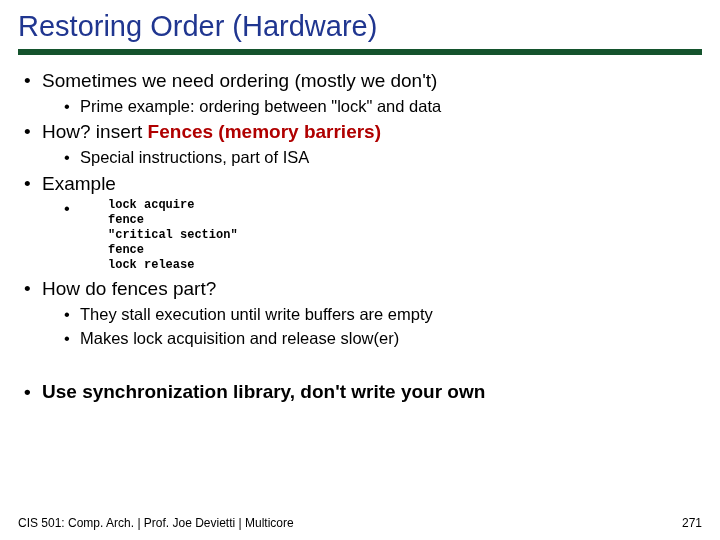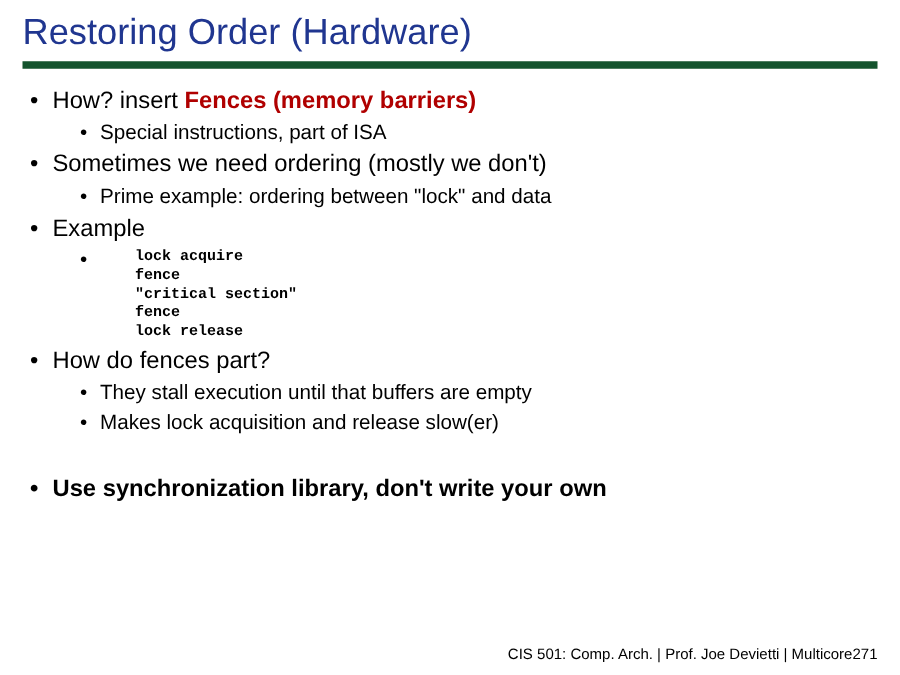--- a/index.html
+++ b/index.html
@@ -70,60 +70,60 @@
     font-weight: bold;
   }
   .bold { font-weight: bold; margin-top: 32px; }
   .footer {
     position: absolute;
     bottom: 10px;
     left: 18px;
     right: 18px;
     font-size: 12px;
     display: flex;
-    justify-content: flex-end;
+    justify-content: space-between;
     color: #000;
   }
 </style>
 </head>
 <body>
 
 <div class="title">Restoring Order (Hardware)</div>
 
 <ul class="lvl1">
   <li>
+    <span>Sometimes we need ordering (mostly we don't)</span>
+    <ul class="lvl2">
+      <li>Prime example: ordering between "lock" and data</li>
+    </ul>
+  </li>
+  <li>
     <span>How?  insert </span><span class="highlight">Fences (memory barriers)</span>
     <ul class="lvl2">
       <li>Special instructions, part of ISA</li>
-    </ul>
-  </li>
-  <li>
-    <span>Sometimes we need ordering (mostly we don't)</span>
-    <ul class="lvl2">
-      <li>Prime example: ordering between "lock" and data</li>
     </ul>
   </li>
   <li>
     <span>Example</span>
     <ul class="lvl2">
       <li>
         <div class="code-block">
           <div>lock acquire</div>
           <div>fence</div>
           <div>"critical section"</div>
           <div>fence</div>
           <div>lock release</div>
         </div>
       </li>
     </ul>
   </li>
   <li>
     <span>How do fences part?</span>
     <ul class="lvl2">
-      <li>They stall execution until that buffers are empty</li>
+      <li>They stall execution until write buffers are empty</li>
       <li>Makes lock acquisition and release slow(er)</li>
     </ul>
   </li>
   <li class="bold">Use synchronization library, don't write your own</li>
 </ul>
 
 <div class="footer">
   <span>CIS 501: Comp. Arch.  |  Prof. Joe Devietti  |  Multicore</span>
   <span>271</span>
 </div>

